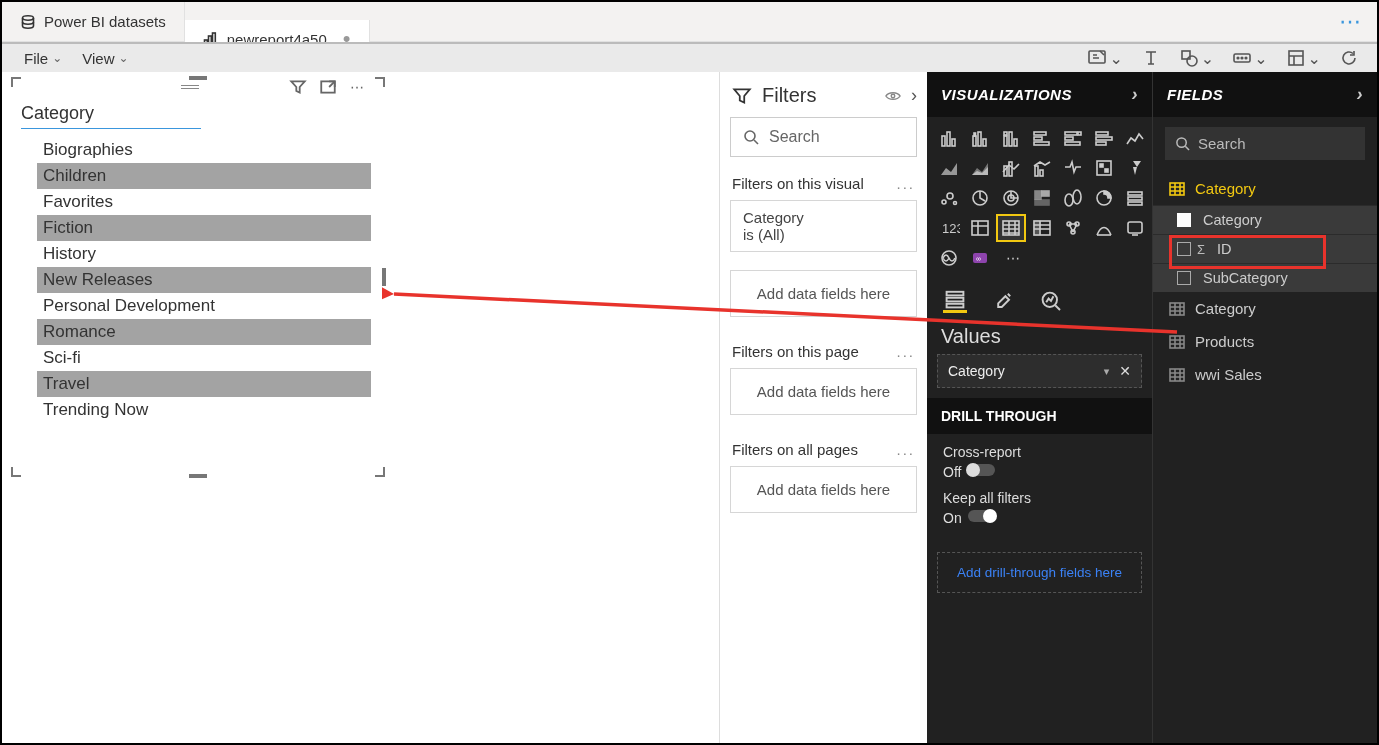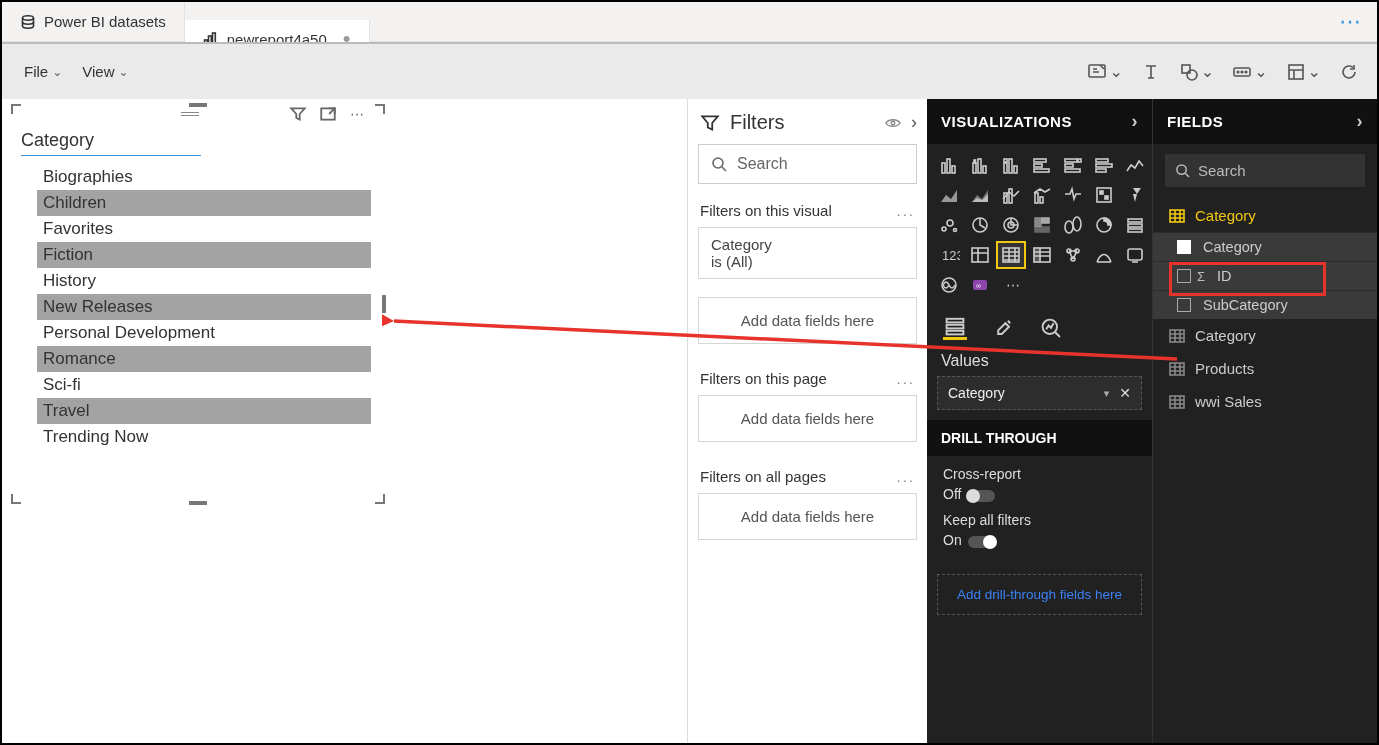--- a/index.html
+++ b/index.html
@@ -4,21 +4,21 @@
   <style>
     * { box-sizing: border-box; margin: 0; padding: 0; }
     body { font-family: "Segoe UI", Arial, sans-serif; background: #fff; color: #333; width: 1379px; height: 745px; overflow: hidden; border: 2px solid #000; display: flex; flex-direction: column; }
     .tabs-bar { height: 40px; background: #f3f2f1; display: flex; align-items: center; border-bottom: 1px solid #e1e1e1; }
     .tab { height: 100%; display: flex; align-items: center; padding: 0 18px; gap: 8px; font-size: 15px; border-right: 1px solid #e1e1e1; }
     .tab.active { background: #fff; margin-top: 35px; }
     .tab .tab-icon { width: 16px; height: 16px; display: inline-flex; align-items: center; justify-content: center; }
     .tab .dot { color: #999; font-size: 22px; line-height: 1; margin-left: 8px; }
     .tabs-spacer { flex: 1; }
     .more-dots { color: #3a96dd; font-size: 22px; padding: 0 16px; }
-    .menu-bar { height: 57px; background: #eaeaea; border-top: 2px solid #bbb; display: flex; align-items: center; padding: 0 12px; }
+    .menu-bar { height: 30px; background: #eaeaea; border-top: 2px solid #bbb; display: flex; align-items: center; padding: 0 12px; }
     .menu-item { display: flex; align-items: center; gap: 4px; font-size: 15px; padding: 4px 10px; cursor: pointer; }
     .menu-item .chev { font-size: 12px; color: #666; }
     .menu-spacer { flex: 1; }
     .menu-actions { display: flex; align-items: center; gap: 18px; padding-right: 6px; }
     .menu-action { display: flex; align-items: center; gap: 2px; color: #555; }
     .menu-action svg { width: 20px; height: 20px; }
     .content { flex: 1; display: flex; min-height: 0; }
     .canvas { flex: 1; position: relative; background: #fff; }
     .visual { position: absolute; left: 9px; top: 5px; width: 374px; height: 400px; }
     .visual .corner { position: absolute; width: 10px; height: 10px; border: 2px solid #777; }
@@ -32,51 +32,51 @@
     .visual .mid.r { right: -1px; top: 50%; transform: translateY(-50%); width: 4px; height: 18px; }
     .visual-header { display: flex; justify-content: flex-end; gap: 12px; padding: 2px 18px 2px 0; color: #666; align-items: center; }
     .visual-header .hdr-icn { width: 18px; height: 16px; display: inline-flex; align-items: center; justify-content: center; }
     .drag-lines { margin-right: auto; margin-left: 170px; display: flex; flex-direction: column; gap: 2px; }
     .drag-lines span { display:block; width: 18px; height: 1px; background: #888; }
     .visual-body { padding: 6px 14px 8px 10px; }
     .vb-title { font-size: 18px; color: #333; padding-bottom: 4px; }
     .vb-underline { height: 1px; background: #3a96dd; margin-bottom: 8px; width: 180px; }
     .vb-row { font-size: 17px; padding: 3px 6px; margin-left: 16px; }
     .vb-row.alt { background: #a3a3a3; }
-    .filters-panel { width: 240px; border-left: 1px solid #ddd; background: #fff; display: flex; flex-direction: column; }
+    .filters-panel { width: 208px; border-left: 1px solid #ddd; background: #fff; display: flex; flex-direction: column; }
     .fp-header { display: flex; align-items: center; gap: 10px; padding: 12px 10px 10px 12px; font-size: 20px; }
     .fp-header .filter-icon { width: 20px; height: 20px; }
     .fp-header .fp-title { flex: 1; }
     .fp-header .eye { color: #888; font-size: 14px; }
     .fp-header .chev-r { color: #555; font-size: 18px; }
     .fp-search { margin: 0 10px 14px; height: 40px; border: 1px solid #ccc; display: flex; align-items: center; padding: 0 12px; gap: 10px; color: #666; }
     .fp-section-title { font-size: 15px; color: #333; padding: 4px 12px; display: flex; }
     .fp-section-title .sp { flex: 1; }
     .fp-section-title .dots { color: #888; letter-spacing: 2px; }
     .fp-card { margin: 4px 10px 14px; border: 1px solid #d6d6d6; padding: 8px 12px; font-size: 15px; color: #444; }
     .fp-drop { margin: 4px 10px 22px; border: 1px solid #d6d6d6; padding: 14px; text-align: center; font-size: 15px; color: #555; }
     .viz-panel { width: 225px; background: #212121; color: #ccc; display: flex; flex-direction: column; }
-    .panel-head { background: #111; color: #fff; font-size: 15px; letter-spacing: 0.5px; padding: 12px 14px; display: flex; align-items: center; font-weight:600; }
+    .panel-head { background: #111; color: #fff; font-size: 15px; letter-spacing: 0.5px; padding: 12px 14px; display: flex; align-items: center; font-weight:600;font-style:italic; }
     .panel-head .chev-r { margin-left: auto; color: #ccc; font-size: 18px; }
     .viz-icons { padding: 8px 6px 10px 8px; display: grid; grid-template-columns: repeat(7, 28px); gap: 4px 3px; }
     .viz-icon { width: 28px; height: 26px; display: flex; align-items: center; justify-content: center; }
     .viz-icon svg { width: 22px; height: 20px; }
     .viz-icon.sel { outline: 2px solid #f2c811; outline-offset: -1px; background: #333; }
     .viz-tabs { display: flex; gap: 24px; padding: 8px 16px 4px; align-items:center; }
     .viz-tabs .vt { width: 24px; height: 24px; display:flex; align-items:center; justify-content:center; }
     .viz-tabs .vt.active { border-bottom: 3px solid #f2c811; padding-bottom:2px; }
-    .values-lbl { font-size: 16px; padding: 8px 14px 6px; color: #ddd; }
+    .values-lbl { font-size: 20px; padding: 8px 14px 6px; color: #ddd; }
     .values-well { margin: 0 10px 10px; border: 1px dashed #555; padding: 8px 10px; display: flex; align-items: center; background: #2d2d2d; font-size: 14px; }
     .values-well .vw-name { flex: 1; color: #eee; }
     .values-well .vw-chev { color: #aaa; margin-right: 10px; font-size: 11px; }
     .values-well .vw-x { color: #ddd; cursor: pointer; }
     .drill-head { background: #111; color: #fff; font-size: 14px; padding: 10px 14px; font-weight:600; }
     .drill-body { padding: 10px 16px; font-size: 14px; color: #ddd; }
     .drill-row { margin-bottom: 10px; }
-    .toggle { display: inline-flex; align-items: flex-end; gap: 6px; margin-top: 4px; }
+    .toggle { display: inline-flex; align-items: flex-start; gap: 6px; margin-top: 4px; }
     .toggle-track { width: 28px; height: 12px; background: #555; border-radius: 6px; position: relative; }
     .toggle-thumb { width: 14px; height: 14px; background: #ddd; border-radius: 50%; position: absolute; top: -1px; }
     .toggle.off .toggle-thumb { left: -1px; }
     .toggle.on .toggle-thumb { right: -1px; background: #fff; }
     .drill-drop { margin: 6px 10px 10px; border: 1px dashed #555; padding: 12px; text-align: center; font-size: 13.5px; color: #3b82f6; }
     .fields-panel { width: 225px; background: #212121; color: #ccc; display: flex; flex-direction: column; border-left: 1px solid #333; }
     .fields-search { margin: 10px 12px 12px; background: #333; display: flex; align-items: center; padding: 8px 10px; gap: 8px; color: #bbb; font-size: 15px; }
     .field-table { display: flex; align-items: center; gap: 10px; padding: 8px 16px; font-size: 15px; }
     .field-table .tbl-icn { width: 16px; height: 14px; color: #888; }
     .field-table.active { color: #f2c811; }

